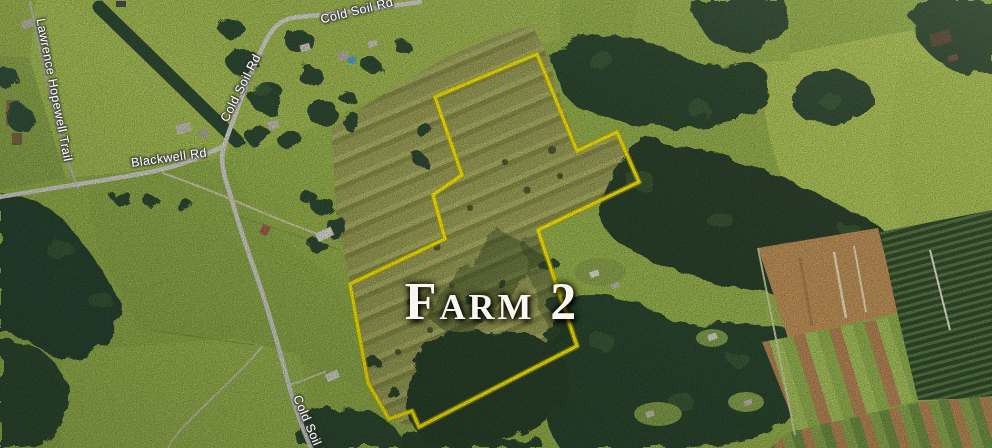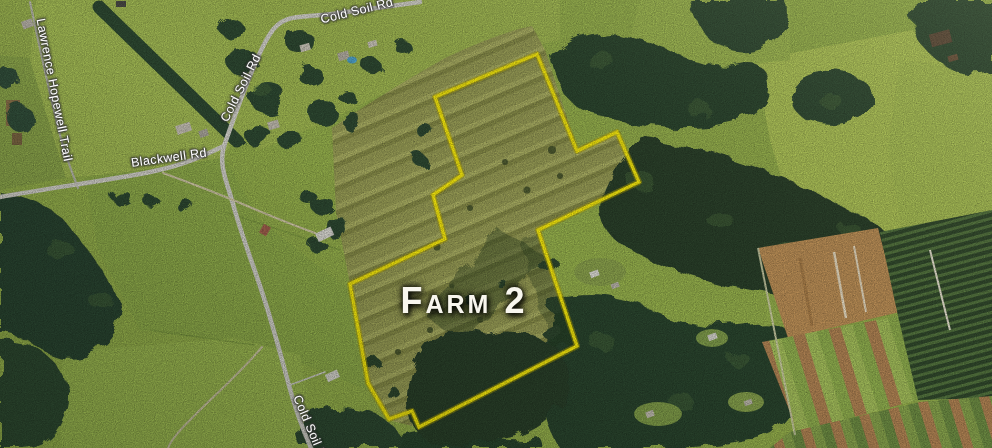--- a/index.html
+++ b/index.html
@@ -9,23 +9,24 @@
   #labels-layer{position:absolute;left:0;top:0;width:992px;height:448px;pointer-events:none;}
   .road-label{
     position:absolute;white-space:nowrap;color:#ffffff;
     font:400 12.5px/1 "Liberation Sans",sans-serif;letter-spacing:.4px;
     text-shadow:0 0 2px rgba(70,70,70,.95),0 0 2px rgba(70,70,70,.95),
                 0 0 3px rgba(45,45,45,.9),1px 1px 2px rgba(45,45,45,.9),
                -1px -1px 2px rgba(45,45,45,.85);
   }
   .farm-title{
     position:absolute;white-space:nowrap;color:#f8f6ee;
-    font-family:Liberation Sans, sans-serif;
-    font-variant:small-caps;font-size:36px;font-weight:600;letter-spacing:3px;
+    font-family:Liberation Serif, serif;
+    font-variant:small-caps;font-size:52px;font-weight:600;letter-spacing:3px;
     text-shadow:0 0 8px rgba(0,0,0,.85),2px 3px 5px rgba(0,0,0,.9),-1px -2px 4px rgba(0,0,0,.55);
+    margin-left:28px;
   }
 </style>
 </head>
 <body>
 
 <div id="stage">
 <svg width="992" height="448" viewBox="0 0 992 448">
   <defs>
     <filter id="rough" x="-25%" y="-25%" width="150%" height="150%">
       <feTurbulence type="fractalNoise" baseFrequency="0.045" numOctaves="3" seed="11" result="t"></feTurbulence>

